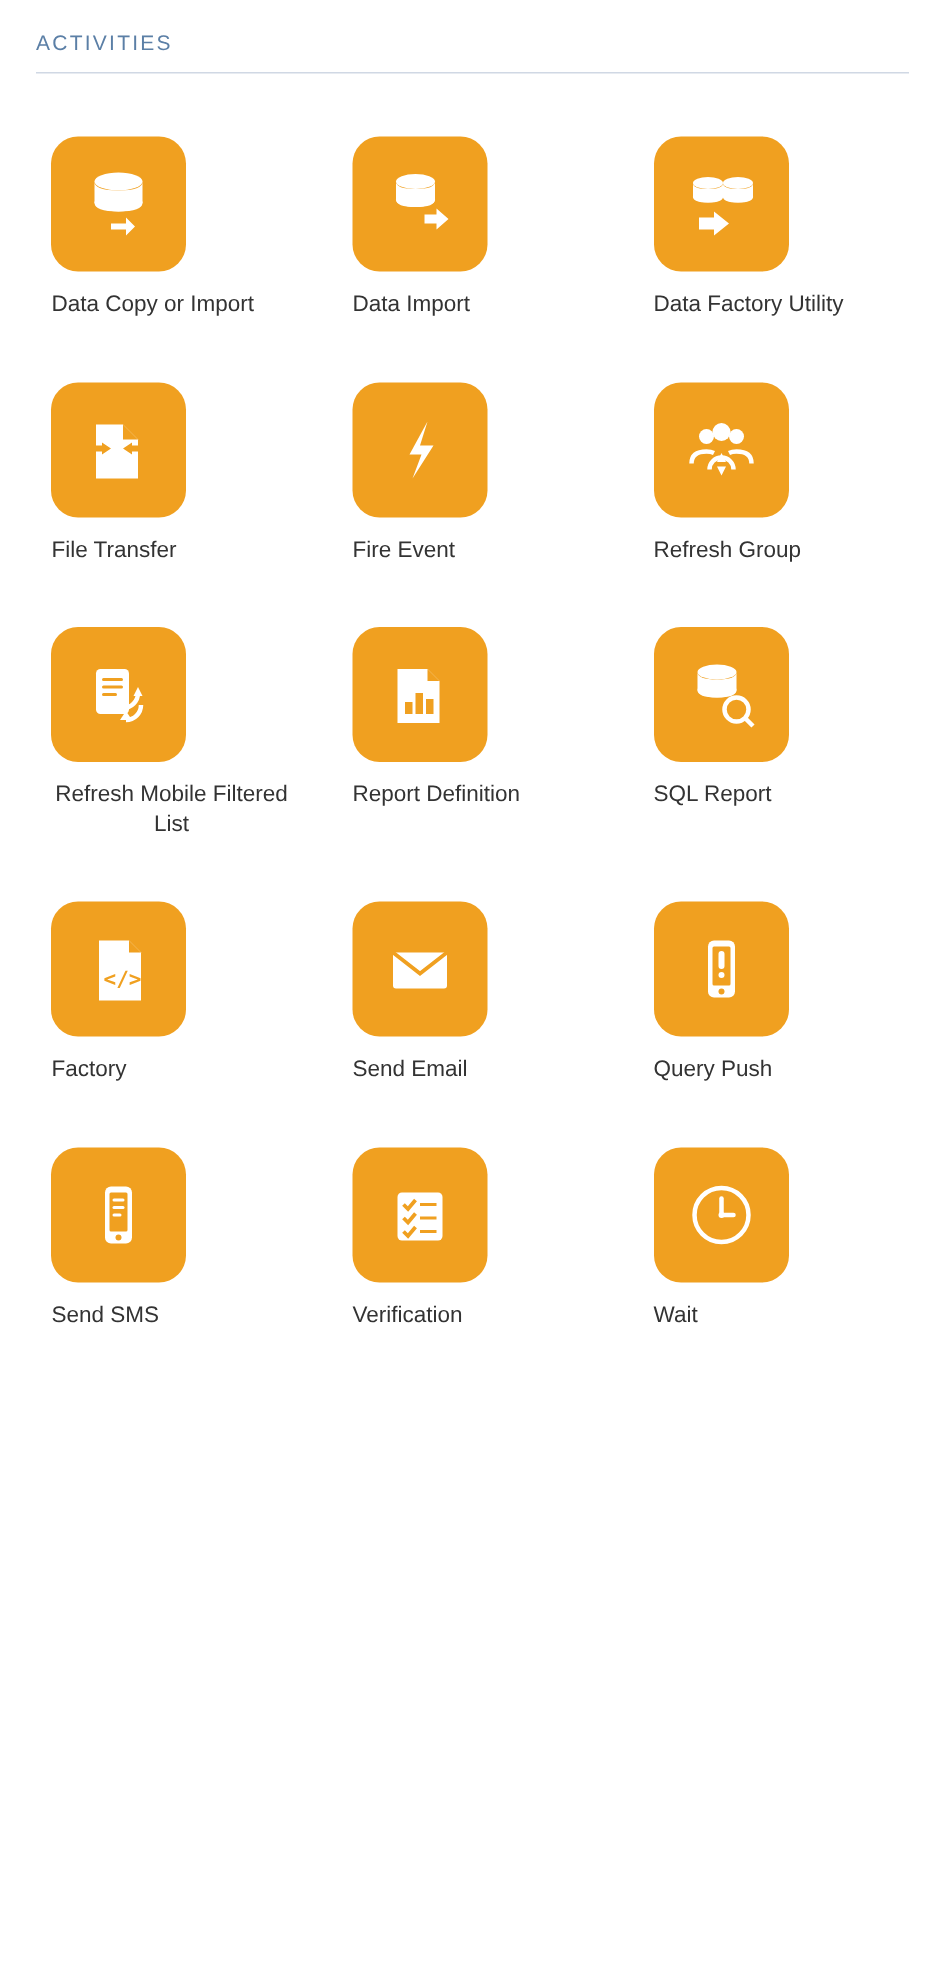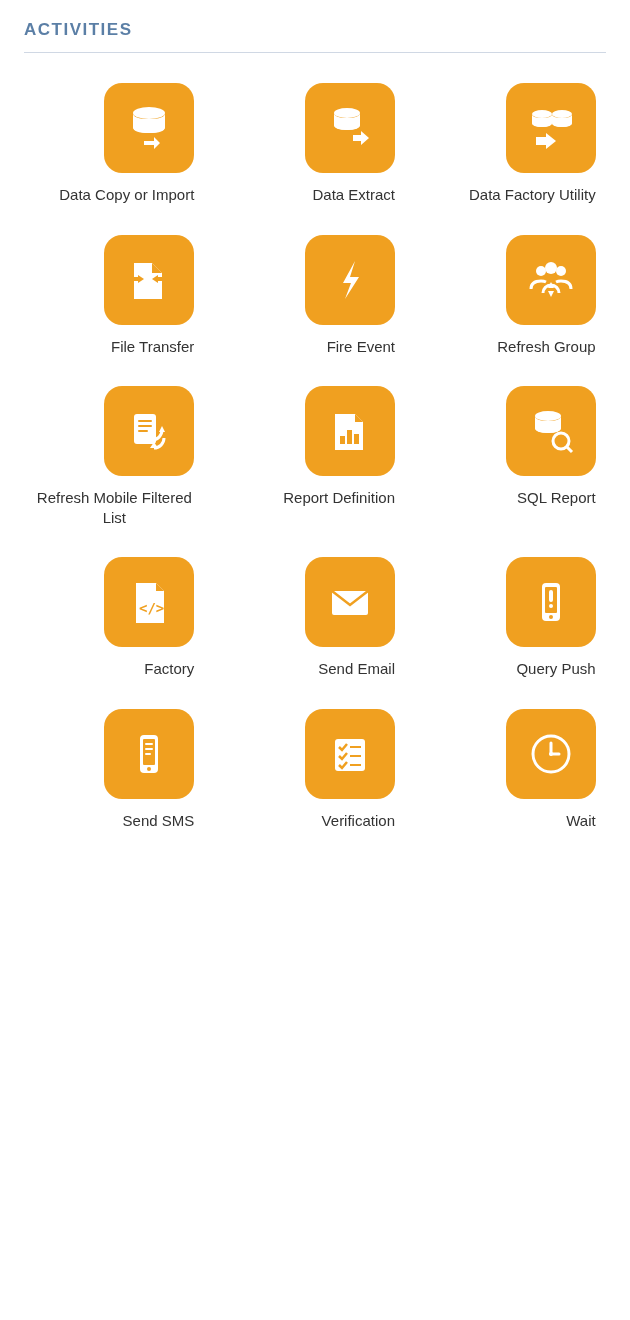--- a/index.html
+++ b/index.html
@@ -16,22 +16,22 @@
       display: flex;
       justify-content: center;
     }
 
     .page-container {
       width: 630px;
       padding: 20px 24px 40px 24px;
     }
 
     .page-title {
-      font-size: 17px;
-      font-weight: 700;
+      font-size: 14px;
+      font-weight: 400;
       color: #5b7fa6;
       letter-spacing: 1.5px;
       text-transform: uppercase;
       margin-bottom: 12px;
     }
 
     .divider {
       border: none;
       border-top: 1px solid #d0d8e4;
       margin-bottom: 30px;
@@ -40,24 +40,25 @@
     .activities-grid {
       display: grid;
       grid-template-columns: repeat(3, 1fr);
       gap: 30px 20px;
       justify-items: center;
     }
 
     .activity-item {
       display: flex;
       flex-direction: column;
-      align-items: flex-end;
+      align-items: flex-start;
       gap: 12px;
       cursor: pointer;
       width: 160px;
+      margin-top: 12px;
     }
 
     .activity-icon-box {
       width: 90px;
       height: 90px;
       background: #f0a020;
       border-radius: 18px;
       display: flex;
       align-items: center;
       justify-content: center;
@@ -102,21 +103,21 @@
 
     <div class="activity-item">
       <div class="activity-icon-box">
         <svg viewBox="0 0 50 50" xmlns="http://www.w3.org/2000/svg">
           <ellipse cx="22" cy="10" rx="13" ry="5" fill="white"></ellipse>
           <path d="M9 10 Q9 15 22 15 Q35 15 35 10 L35 22 Q35 27 22 27 Q9 27 9 22 Z" fill="white"></path>
           <ellipse cx="22" cy="22" rx="13" ry="5" fill="white"></ellipse>
           <polygon points="36,28 44,35 36,42 36,38 28,38 28,32 36,32" fill="white"></polygon>
         </svg>
       </div>
-      <span class="activity-label">Data Extract</span>
+      <span class="activity-label">Data Import</span>
     </div>
 
     <div class="activity-item">
       <div class="activity-icon-box">
         <svg viewBox="0 0 50 50" xmlns="http://www.w3.org/2000/svg">
 
           <ellipse cx="16" cy="11" rx="10" ry="4" fill="white"></ellipse>
           <path d="M6 11 Q6 15 16 15 Q26 15 26 11 L26 20 Q26 24 16 24 Q6 24 6 20 Z" fill="white"></path>
           <ellipse cx="16" cy="20" rx="10" ry="4" fill="white"></ellipse>
 

